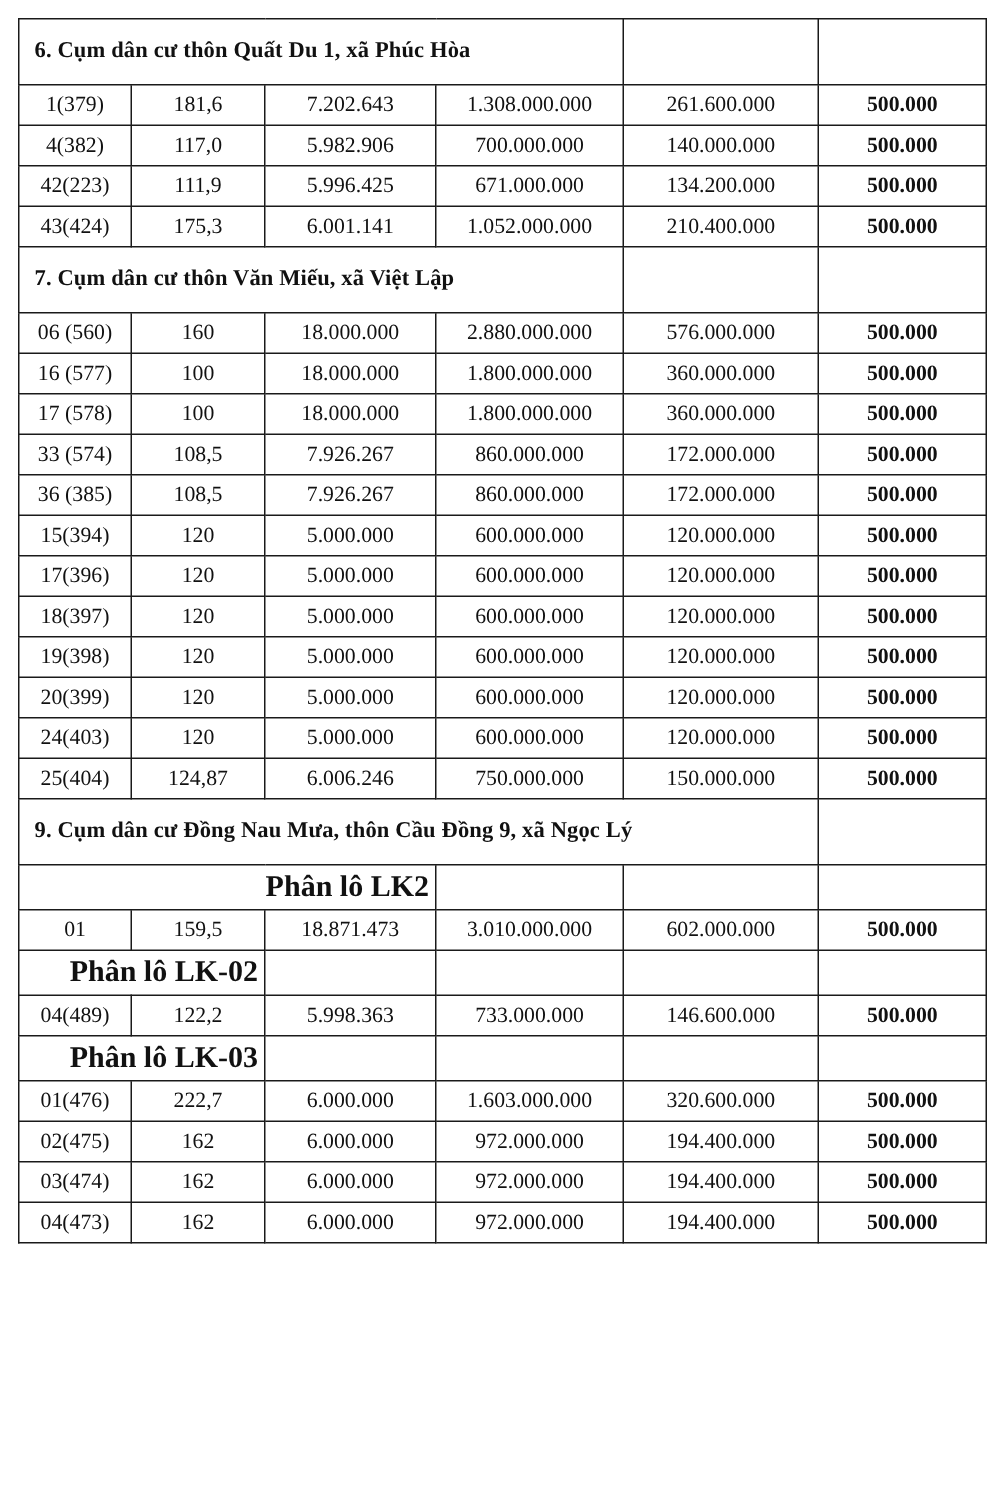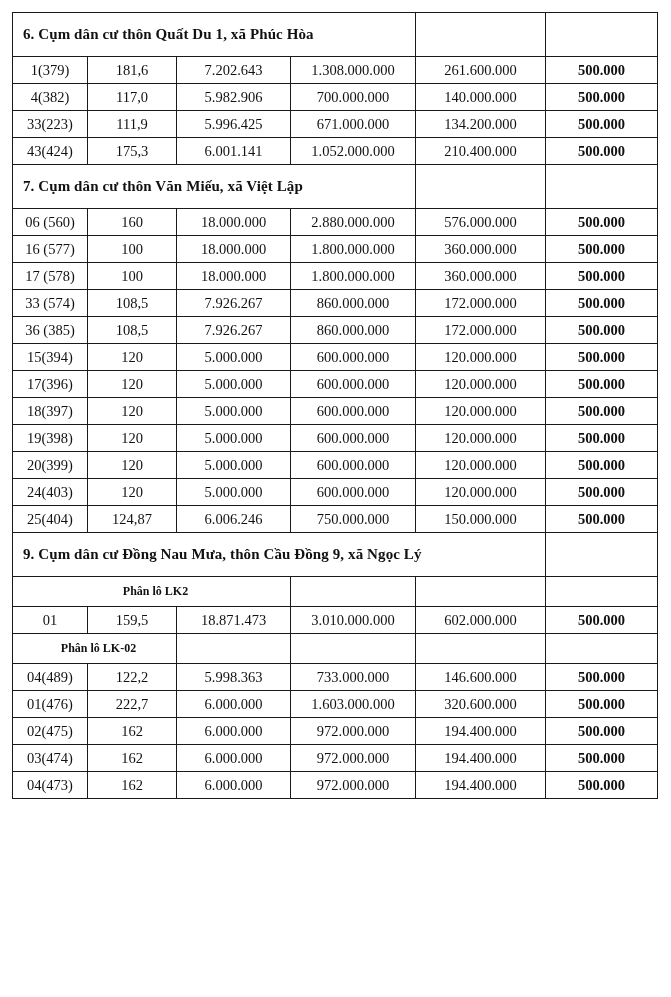--- a/index.html
+++ b/index.html
@@ -58,23 +58,23 @@
     font-size: 15px;
     height: 44px;
     padding-left: 10px;
     letter-spacing: 0.1px;
   }
   tr.section-row td.blank {
     height: 44px;
   }
   
   tr.sub-row td.sub-title {
-    text-align: center;
+    text-align: right;
     font-weight: bold;
-    font-size: 12px;
+    font-size: 20px;
     height: 30px;
     padding-left: 12px;
   }
   tr.sub-row td.blank {
     height: 30px;
   }
   tr.data-row td {
     font-size: 14.5px;
   }
   td.col-id   { text-align: center; }
@@ -113,21 +113,21 @@
         </tr>
         <tr class="data-row">
           <td class="col-id">4(382)</td>
           <td class="col-area">117,0</td>
           <td class="col-unit">5.982.906</td>
           <td class="col-tot">700.000.000</td>
           <td class="col-dep">140.000.000</td>
           <td class="col-fee">500.000</td>
         </tr>
         <tr class="data-row">
-          <td class="col-id">33(223)</td>
+          <td class="col-id">42(223)</td>
           <td class="col-area">111,9</td>
           <td class="col-unit">5.996.425</td>
           <td class="col-tot">671.000.000</td>
           <td class="col-dep">134.200.000</td>
           <td class="col-fee">500.000</td>
         </tr>
         <tr class="data-row">
           <td class="col-id">43(424)</td>
           <td class="col-area">175,3</td>
           <td class="col-unit">6.001.141</td>
@@ -262,20 +262,27 @@
           <td class="blank"></td>
         </tr>
         <tr class="data-row">
           <td class="col-id">04(489)</td>
           <td class="col-area">122,2</td>
           <td class="col-unit">5.998.363</td>
           <td class="col-tot">733.000.000</td>
           <td class="col-dep">146.600.000</td>
           <td class="col-fee">500.000</td>
         </tr>
+        <tr class="sub-row">
+          <td class="sub-title" colspan="2">Phân lô LK-03</td>
+          <td class="blank"></td>
+          <td class="blank"></td>
+          <td class="blank"></td>
+          <td class="blank"></td>
+        </tr>
         <tr class="data-row">
           <td class="col-id">01(476)</td>
           <td class="col-area">222,7</td>
           <td class="col-unit">6.000.000</td>
           <td class="col-tot">1.603.000.000</td>
           <td class="col-dep">320.600.000</td>
           <td class="col-fee">500.000</td>
         </tr>
         <tr class="data-row">
           <td class="col-id">02(475)</td>

